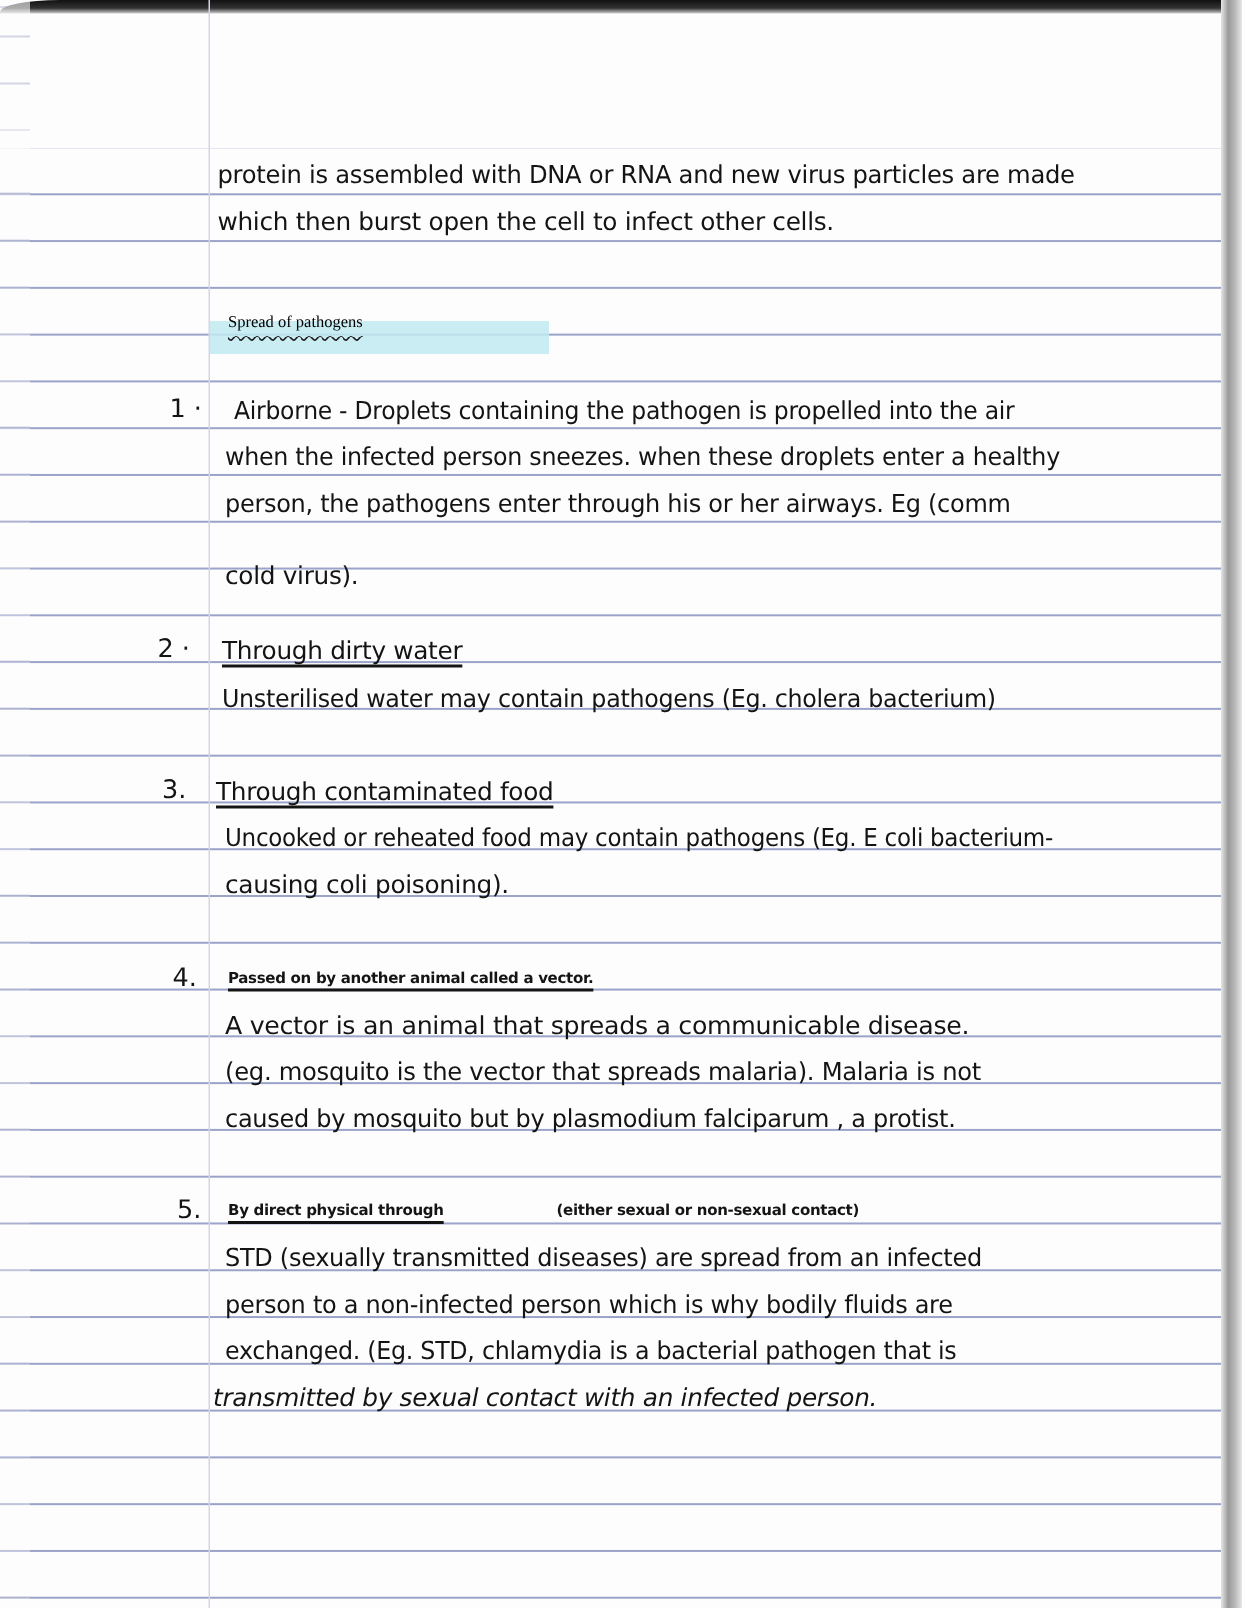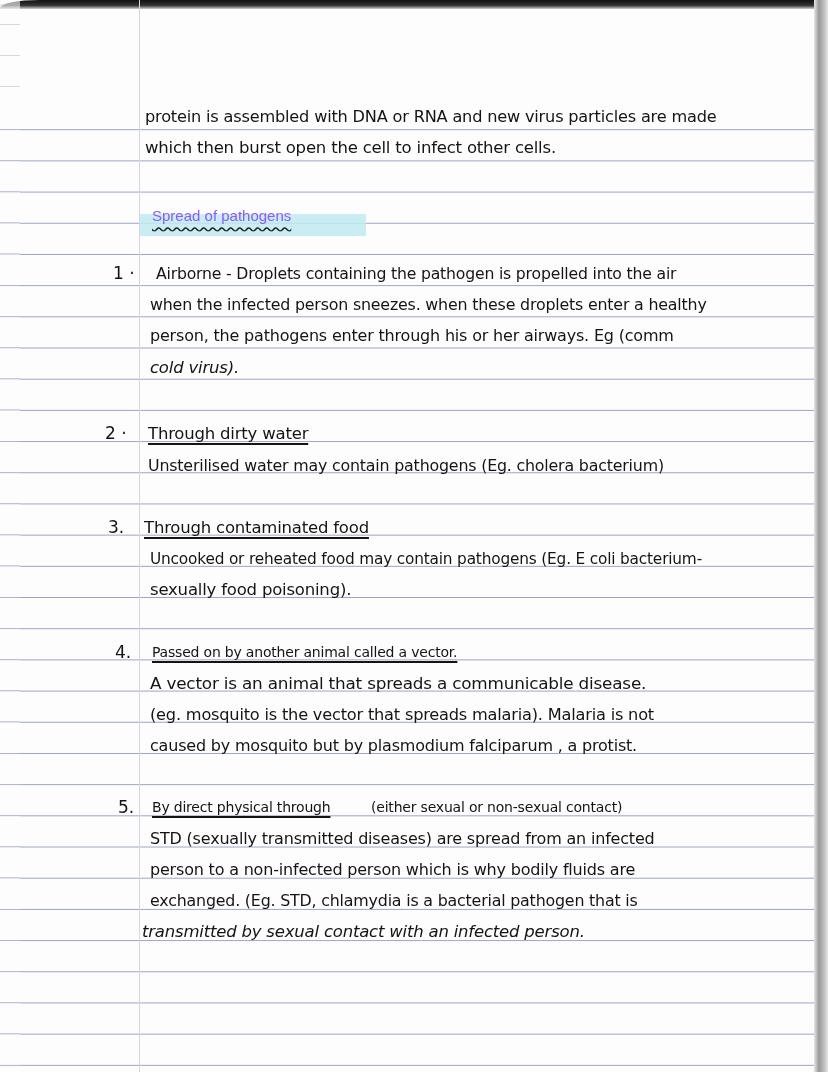--- a/index.html
+++ b/index.html
@@ -61,29 +61,29 @@
     .num {
       position: absolute;
       font-family: "DejaVu Sans", sans-serif;
       color: #141414;
       font-size: 17px;
       line-height: 31.2px;
     }
     .underline { text-decoration: underline; text-decoration-thickness: 1.5px; text-underline-offset: 4px; }
     .heading {
       position: absolute; left: 152px; top: 200px;
-      font-family: Liberation Sans, sans-serif;
-      color: #8b5cf6; font-size: 15px; line-height: 31.2px;
+      font-family: Liberation Serif, serif;
+      color: #000000; font-size: 11px; line-height: 31.2px;
       text-decoration: underline wavy #222; text-underline-offset: 5px;
     }
     .highlight {
       position: absolute; left: 140px; top: 214px; width: 226px; height: 22px;
       background: #bfeaf0; opacity: 0.85;
     }
-    .small { font-size: 14px; }
+    .small { font-size: 10px; font-weight: bold; }
   </style>
 </head>
 <body>
 
 <div class="page"></div>
 <div class="top-fade-wrap">
   <div class="top-fade" style="height:90px;"></div>
 </div>
 <div class="top-edge"></div>
 <div class="left-ticks"></div>
@@ -93,30 +93,30 @@
 <div class="hw" style="left:145px; top:101px; transform:scaleX(0.98);">protein is assembled with DNA or RNA and new virus particles are made</div>
 <div class="hw" style="left:145px; top:132px;">which then burst open the cell to infect other cells.</div>
 
 <div class="highlight"></div>
 <div class="heading">Spread of pathogens</div>
 
 <div class="num" style="left:113px; top:258px;">1 ·</div>
 <div class="hw" style="left:156px; top:258px; transform:scaleX(0.95);">Airborne - Droplets containing the pathogen is propelled into the air</div>
 <div class="hw" style="left:150px; top:289px; transform:scaleX(0.96);">when the infected person sneezes. when these droplets enter a healthy</div>
 <div class="hw" style="left:150px; top:320px; transform:scaleX(0.97);">person, the pathogens enter through his or her airways. Eg (comm</div>
-<div class="hw" style="left:150px; top:352px;font-style:italic;">cold virus).</div>
+<div class="hw" style="left:150px; top:368px;">cold virus).</div>
 
 <div class="num" style="left:105px; top:418px;">2 ·</div>
 <div class="hw underline" style="left:148px; top:418px;">Through dirty water</div>
 <div class="hw" style="left:148px; top:450px; transform:scaleX(0.96);">Unsterilised water may contain pathogens (Eg. cholera bacterium)</div>
 
 <div class="num" style="left:108px; top:512px;">3.</div>
 <div class="hw underline" style="left:144px; top:512px;">Through contaminated food</div>
 <div class="hw" style="left:150px; top:543px; transform:scaleX(0.93);">Uncooked or reheated food may contain pathogens (Eg. E coli bacterium-</div>
-<div class="hw" style="left:150px; top:574px;">sexually food poisoning).</div>
+<div class="hw" style="left:150px; top:574px;">causing coli poisoning).</div>
 
 <div class="num" style="left:115px; top:637px;">4.</div>
 <div class="hw underline small" style="left:152px; top:637px;">Passed on by another animal called a vector.</div>
 <div class="hw" style="left:150px; top:668px; transform:scaleX(1.02);">A vector is an animal that spreads a communicable disease.</div>
 <div class="hw" style="left:150px; top:699px; transform:scaleX(0.98);">(eg. mosquito is the vector that spreads malaria). Malaria is not</div>
 <div class="hw" style="left:150px; top:730px; transform:scaleX(0.97);">caused by mosquito but by plasmodium falciparum , a protist.</div>
 
 <div class="num" style="left:118px; top:792px;">5.</div>
 <div class="hw underline small" style="left:152px; top:792px;">By direct physical through</div>
 <div class="hw small" style="left:371px; top:792px;">(either sexual or non-sexual contact)</div>

